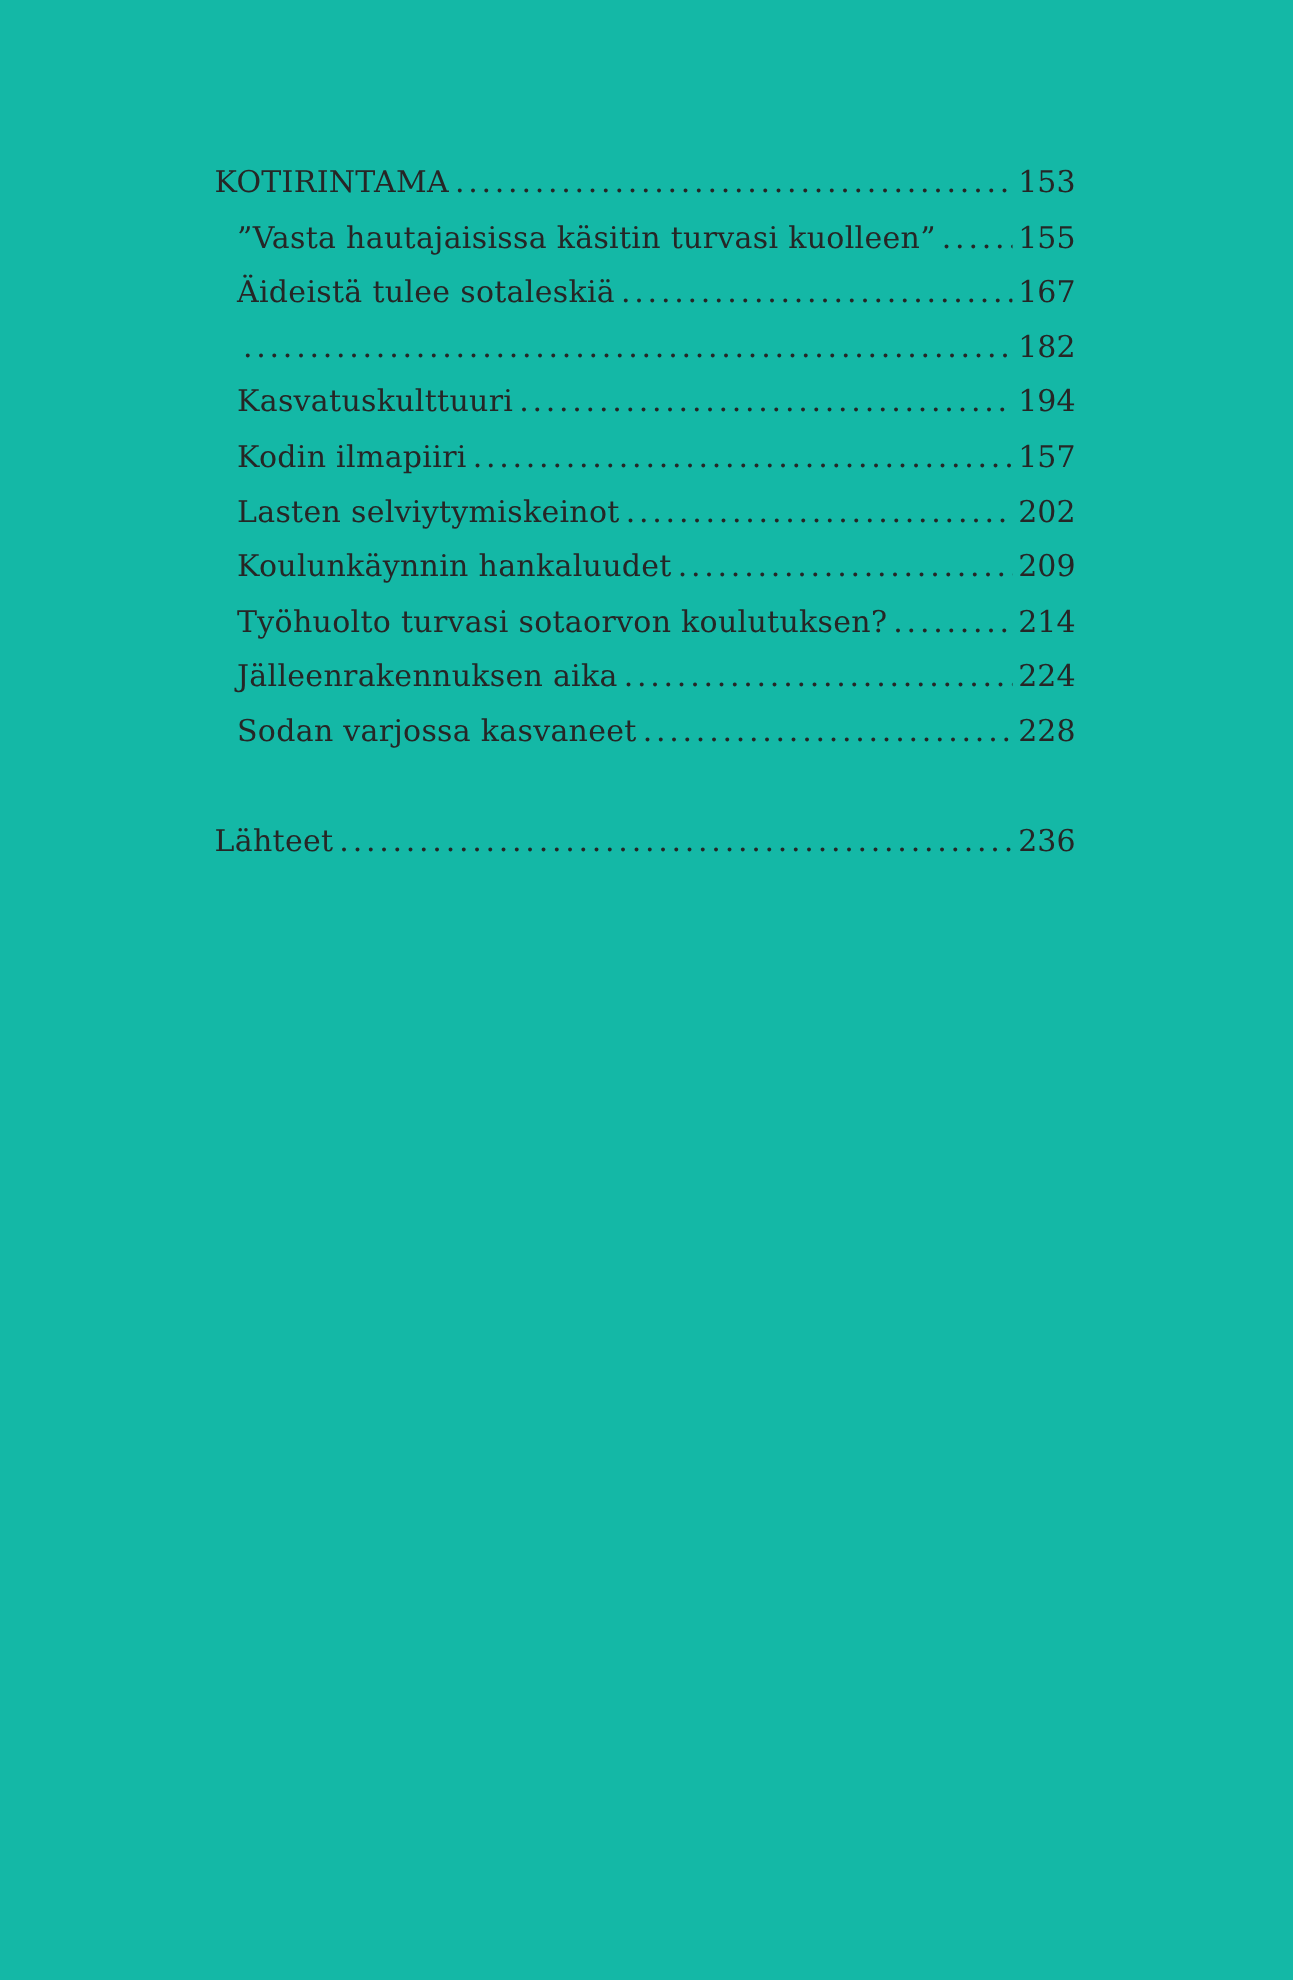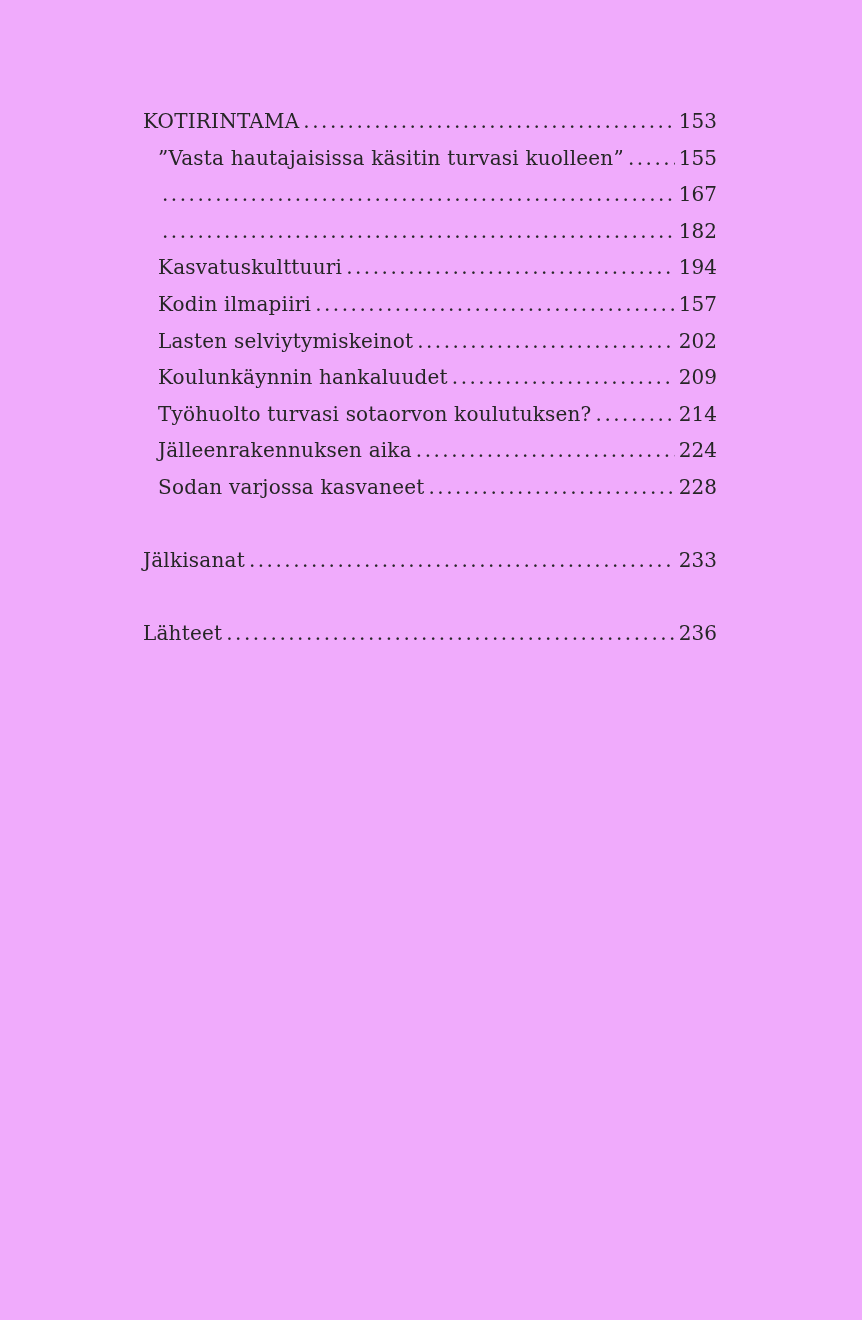--- a/index.html
+++ b/index.html
@@ -14,21 +14,21 @@
     font-family: "DejaVu Serif", "Liberation Serif", serif;
     color: #262626;
     overflow: hidden;
   }
   .page {
     position: absolute;
     top: 0;
     left: 0;
     width: 862px;
     height: 1320px;
-    background: #f0abfc;
+    background: #14b8a6;
     box-sizing: border-box;
     padding: 103px 145px 0 143px;
   }
   .toc {
     width: 100%;
   }
   .toc-row {
     display: flex;
     align-items: baseline;
     font-size: 20px;
@@ -73,20 +73,21 @@
     <span class="toc-page">153</span>
   </div>
 
   <div class="toc-row level-1">
     <span class="toc-label">”Vasta hautajaisissa käsitin turvasi kuolleen”</span>
     <span class="toc-leader"></span>
     <span class="toc-page">155</span>
   </div>
 
   <div class="toc-row level-1">
+    <span class="toc-label">Äideistä tulee sotaleskiä</span>
     <span class="toc-leader"></span>
     <span class="toc-page">167</span>
   </div>
 
   <div class="toc-row level-1">
     <span class="toc-leader"></span>
     <span class="toc-page">182</span>
   </div>
 
   <div class="toc-row level-1">
@@ -124,25 +125,20 @@
     <span class="toc-leader"></span>
     <span class="toc-page">224</span>
   </div>
 
   <div class="toc-row level-1">
     <span class="toc-label">Sodan varjossa kasvaneet</span>
     <span class="toc-leader"></span>
     <span class="toc-page">228</span>
   </div>
 
-  <div class="toc-row level-0 gap-before">
-    <span class="toc-label">Jälkisanat</span>
-    <span class="toc-leader"></span>
-    <span class="toc-page">233</span>
-  </div>
 
   <div class="toc-row level-0 gap-before">
     <span class="toc-label">Lähteet</span>
     <span class="toc-leader"></span>
     <span class="toc-page">236</span>
   </div>
 </div>
 </div>
 
 </body></html>

